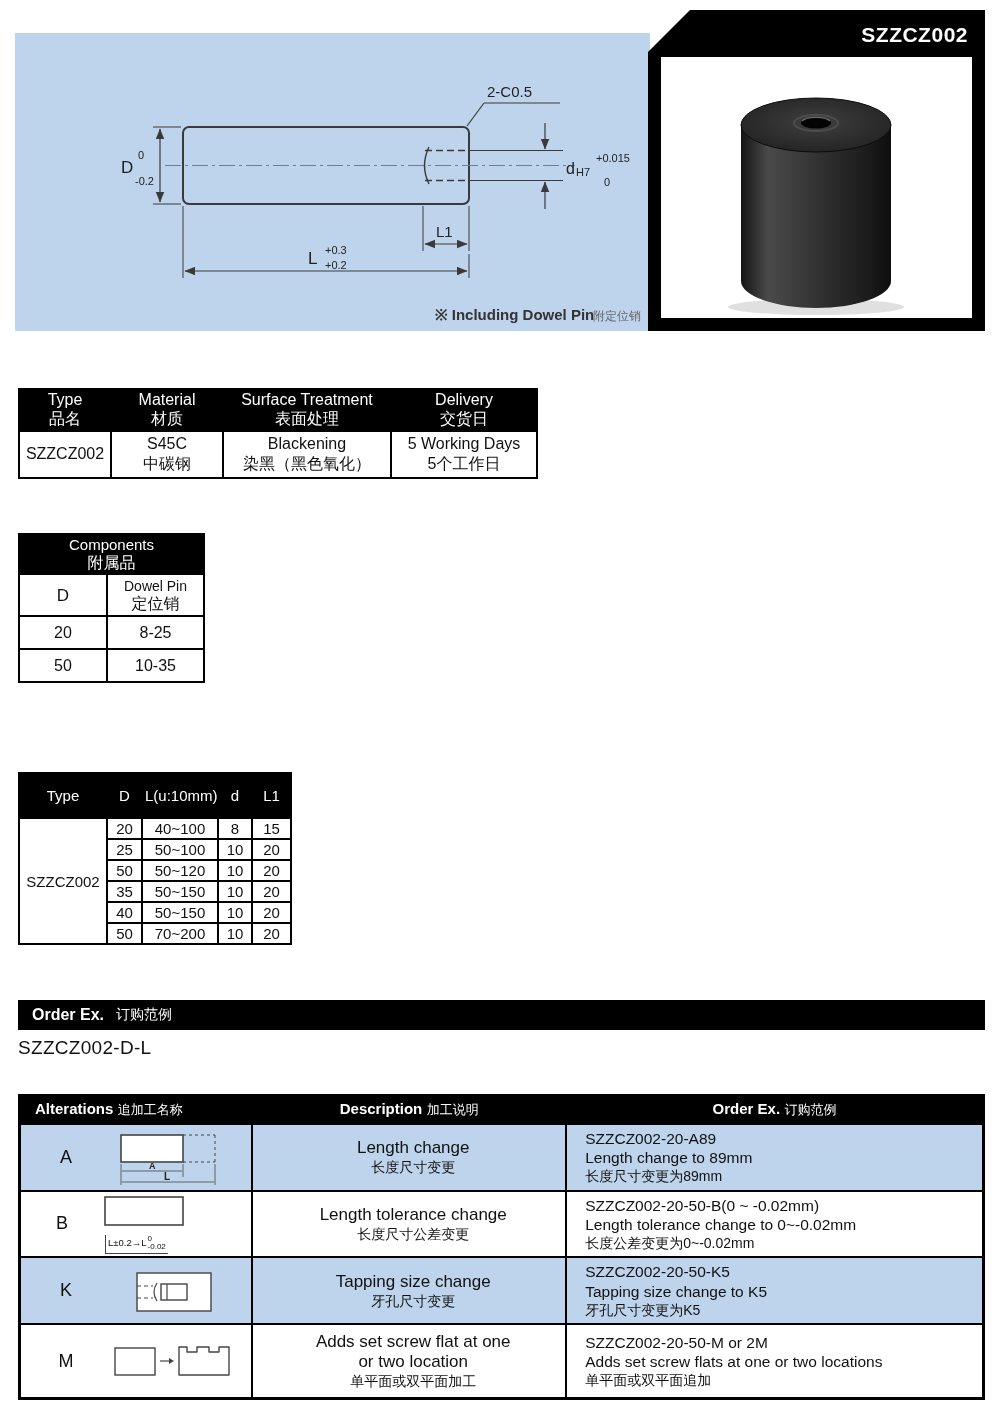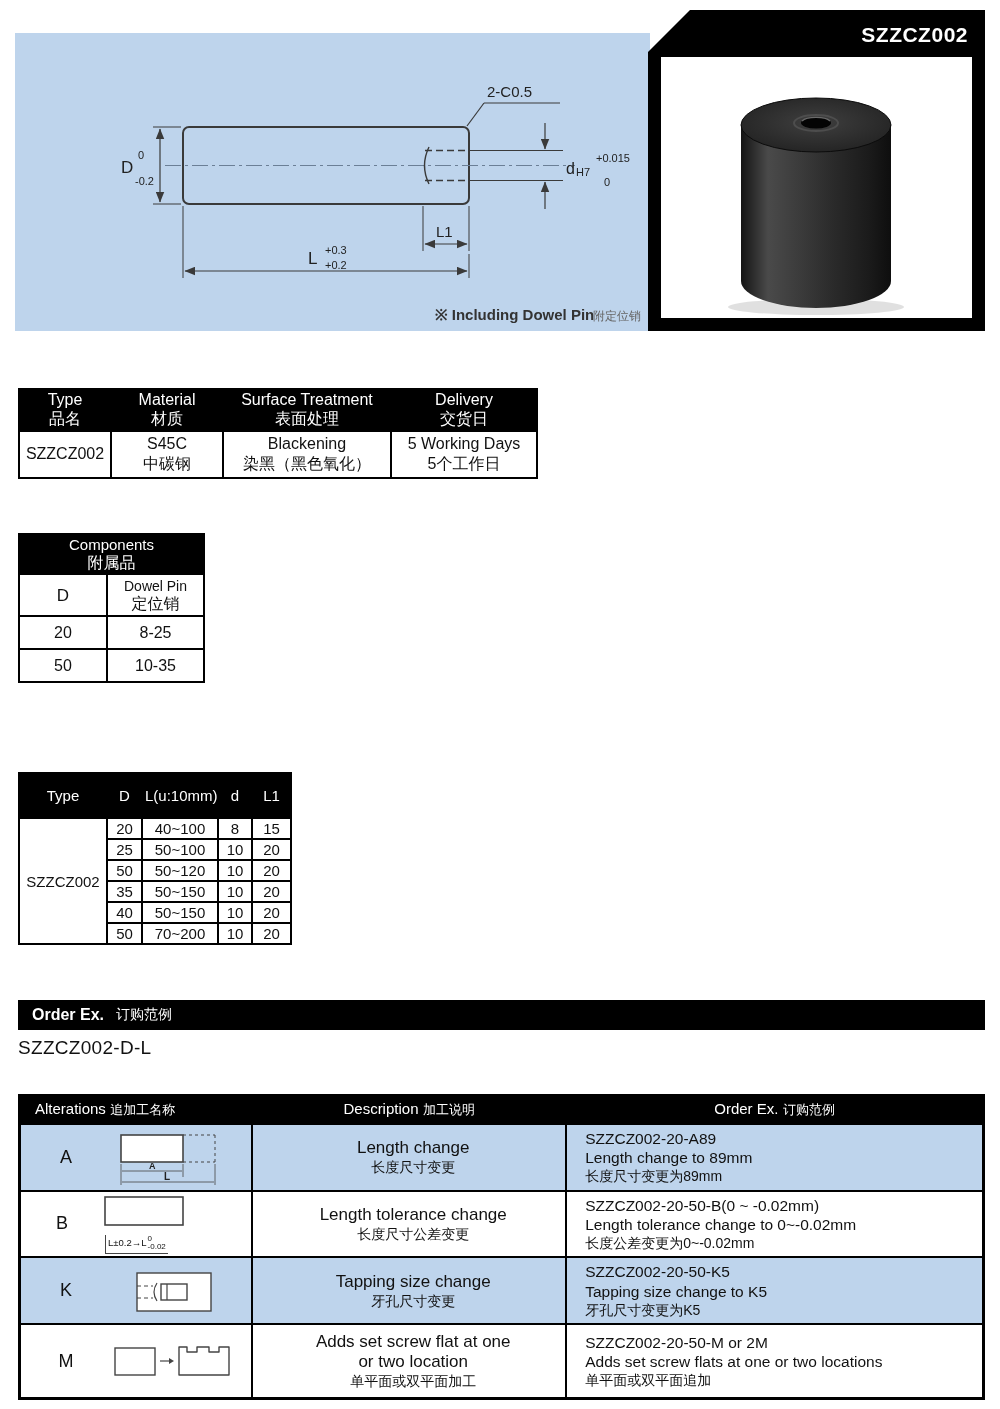--- a/index.html
+++ b/index.html
@@ -37,21 +37,21 @@
   
   .order-bar { position:absolute; left:18px; top:1000px; width:967px; height:30px; background:#000; color:#fff;
                display:flex; align-items:center; }
   .order-bar .t-en { font-size:16px; font-weight:bold; margin-left:14px; }
   .order-bar .t-zh { font-size:14px; margin-left:12px; }
   .order-example { position:absolute; left:18px; top:1037px; font-size:19px; letter-spacing:0.3px; }
 
   
   .alt-table { position:absolute; left:18px; top:1094px; width:967px; border:3px solid #000; }
   .alt-table th { height:28px; background:#000; color:#fff; font-weight:normal; border:2px solid #000; }
-  .alt-table .h-en { font-size:15px; font-weight:normal; }
+  .alt-table .h-en { font-size:15px; font-weight:bold; }
   .alt-table .h-zh { font-size:13px; }
   .alt-table td { border:2px solid #000; }
   .alt-table tr.blue { background:#bed4ec; }
   .alt-first { display:flex; align-items:center; }
   .alt-letter { width:86px; text-align:center; font-size:18px; }
   .alt-desc { text-align:center; padding:4px 4px 4px 12px; }
   .alt-desc .en { font-size:17px; }
   .alt-desc .zh { font-size:14px; margin-top:2px; }
   .alt-order { text-align:left; padding:4px 6px 4px 18px; }
   .alt-order .code { font-size:15.5px; line-height:1.25; }

